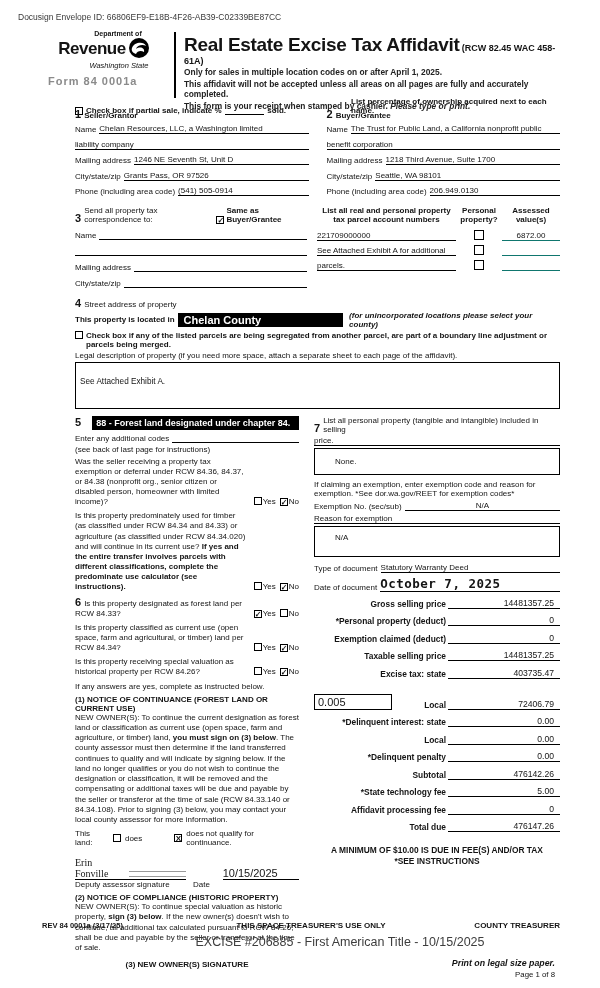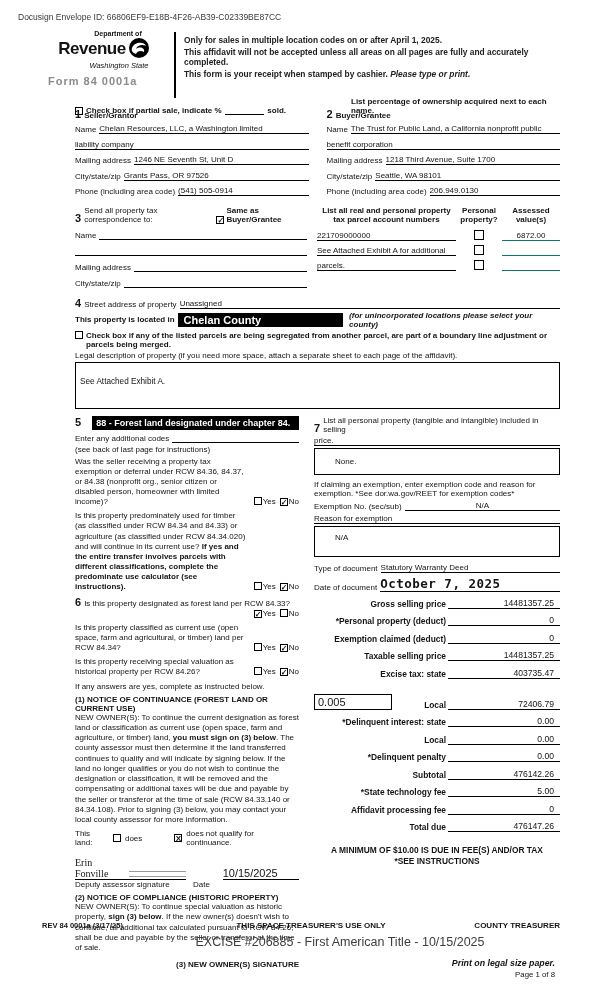--- a/index.html
+++ b/index.html
@@ -81,21 +81,21 @@
   .sig-line-row { display:flex; gap:12px; margin-top:10px;justify-content:flex-end; }
   .sig-cell { border-bottom:1px solid #000; display:flex; align-items:flex-end; }
   .sig-cell.c1 { flex:1.45; gap:6px; }
   .sig-cell.c2 { flex:1;margin-left:25px; }
   .deputy-name { font-family:"Liberation Serif", serif; font-size:10px; }
   .stamp { width:62px; height:6px; border-top:1px solid #9a9a9a; border-bottom:1px solid #9a9a9a; margin-bottom:2px; }
   .deputy-date { font-size:11px; }
   .sig-label-row { display:flex; gap:12px; }
   .sig-label-row span { flex:1; }
 
-  .owner-sig-head { text-align:right; font-weight:bold; margin:7px 0 14px 0; }
+  .owner-sig-head { text-align:center; font-weight:bold; margin:7px 0 14px 0; }
   .os-row { display:flex; gap:28px; margin-bottom:3px; }
   .os-cell { flex:1; }
   .os-line { border-bottom:1px solid #000; height:12px; }
   .os-lbl { margin-bottom:12px; }
 
   
   .box { border:1.5px solid #000; padding:3px 20px; }
   .none-box { height:27px; padding-top:8px; margin-bottom:5px; }
   .na-box { height:31px; padding-top:6px; }
   .exm-row { display:flex; align-items:flex-end; margin-top:3px; }
@@ -138,20 +138,24 @@
             <circle cx="11" cy="11" r="10" fill="#000"></circle>
             <path d="M4 11 C6 5, 16 4, 18 9 C15 7, 9 8, 8 12 C12 9, 17 11, 16 15 C13 13, 9 14, 8 17 C5 16, 3 14, 4 11 Z" fill="#fff"></path>
           </svg>
         </span>
       </div>
       <div class="dept-state">Washington State</div>
       <div class="form-number">Form 84 0001a</div>
     </div>
     <div class="header-divider"></div>
     <div class="title-block">
+      <div>
+        <h1 class="main-title">Real Estate Excise Tax Affidavit</h1>
+        <span class="title-ref">(RCW 82.45 WAC 458-61A)</span>
+      </div>
       <div class="header-note">Only for sales in multiple location codes on or after April 1, 2025.</div>
       <div class="header-note">This affidavit will not be accepted unless all areas on all pages are fully and accurately completed.</div>
       <div class="header-note"><span>This form is your receipt when stamped by cashier. </span><span class="i">Please type or print.</span></div>
     </div>
   </div>
 
   <div class="partial-row">
     <span class="cb"></span>
     <span class="lbl" style="margin-left:3px;">Check box if partial sale, indicate %</span>
     <span class="fl" style="width:42px;"></span>
@@ -259,21 +263,20 @@
           <span class="pt-c2"><span class="cb big"></span></span>
           <span class="pt-c3"></span>
         </div>
       </div>
     </div>
 
     <div class="sec4">
       <div class="row">
           <span class="num">4</span>
         <span class="lbl">Street address of property</span>
-        <span class="fl grow">Unassigned</span>
       </div>
       <div class="row" style="align-items:center; margin-top:2px;">
         <span class="lbl b">This property is located in</span>
         <span class="hl" style="width:168px; font-size:11px;">Chelan County</span>
         <span class="b i" style="margin-left:6px;">(for unincorporated locations please select your county)</span>
       </div>
       <div class="row" style="align-items:flex-start; margin-top:2px;">
         <span class="cb"></span>
         <span class="b" style="margin-left:3px;">Check box if any of the listed parcels are being segregated from another parcel, are part of a boundary line adjustment or parcels being merged.</span>
       </div>
@@ -297,21 +300,21 @@
         <div class="q">
           <span class="q-text">Was the seller receiving a property tax exemption or deferral under RCW 84.36, 84.37, or 84.38 (nonprofit org., senior citizen or disabled person, homeowner with limited income)?</span>
           <span class="yesno"><span class="cb"></span><span>Yes</span><span class="cb">✓</span><span>No</span></span>
         </div>
 
         <div class="q">
           <span class="q-text"><span>Is this property predominately used for timber (as classified under RCW 84.34 and 84.33) or agriculture (as classified under RCW 84.34.020) and will continue in its current use? </span><span class="b">If yes and the entire transfer involves parcels with different classifications, complete the predominate use calculator (see instructions).</span></span>
           <span class="yesno"><span class="cb"></span><span>Yes</span><span class="cb">✓</span><span>No</span></span>
         </div>
 
-        <div class="q" style="margin-top:3px;flex-direction:column;">
+        <div class="q" style="margin-top:3px;">
           <span class="q-text"><span class="num">6</span><span>Is this property designated as forest land per RCW 84.33?</span></span>
           <span class="yesno"><span class="cb">✓</span><span>Yes</span><span class="cb"></span><span>No</span></span>
         </div>
 
         <div class="q">
           <span class="q-text">Is this property classified as current use (open space, farm and agricultural, or timber) land per RCW 84.34?</span>
           <span class="yesno"><span class="cb"></span><span>Yes</span><span class="cb">✓</span><span>No</span></span>
         </div>
 
         <div class="q">

